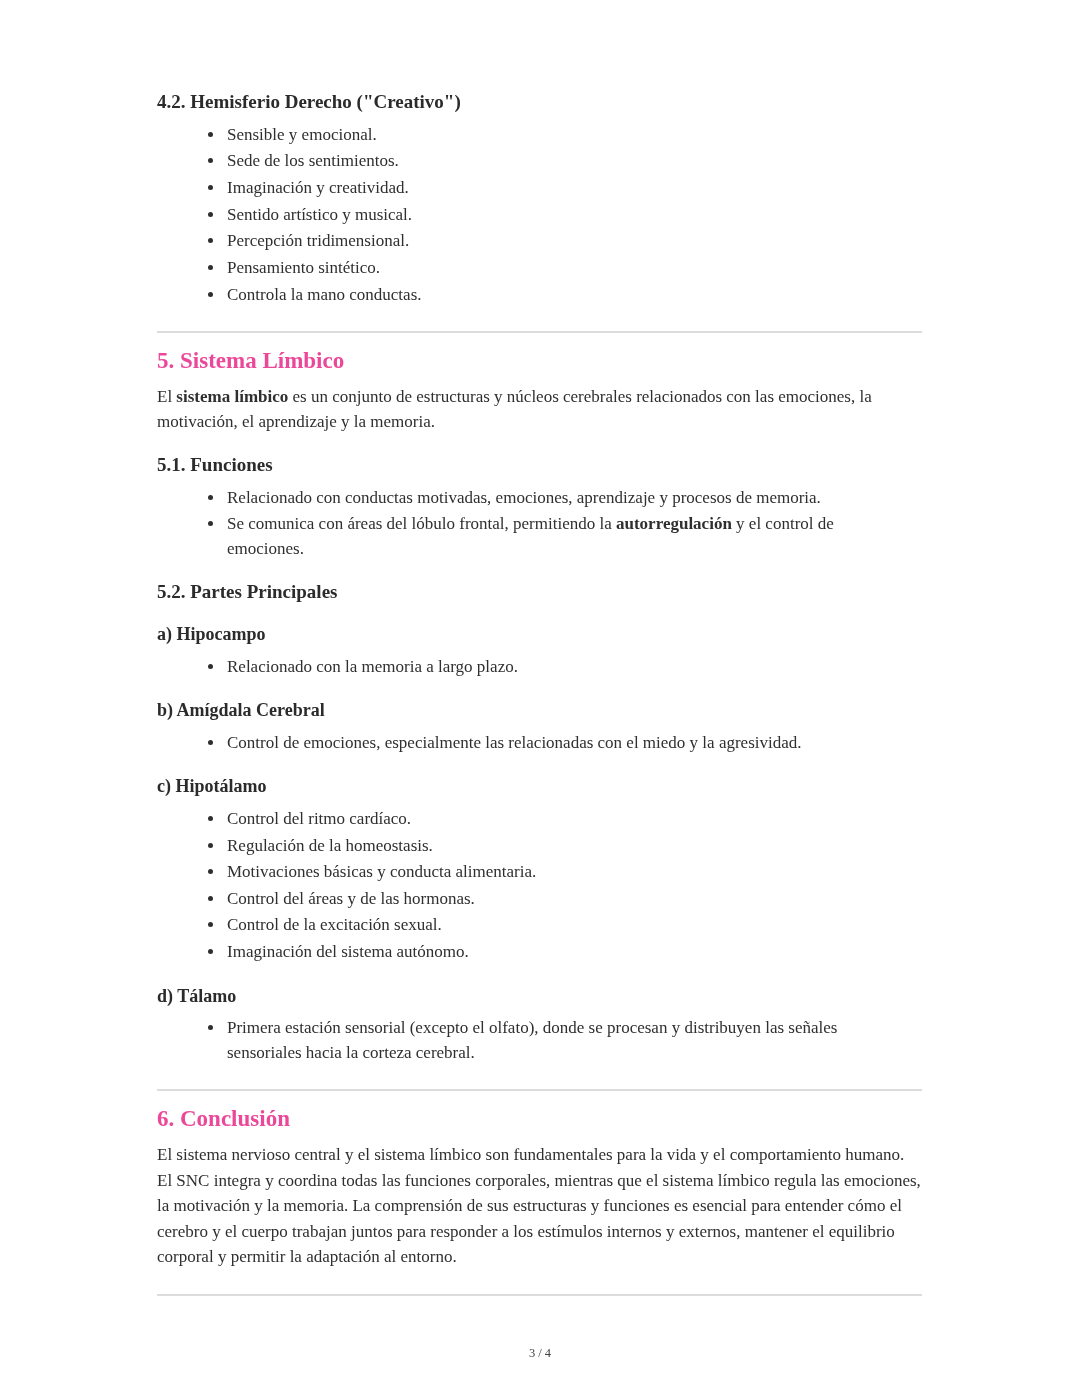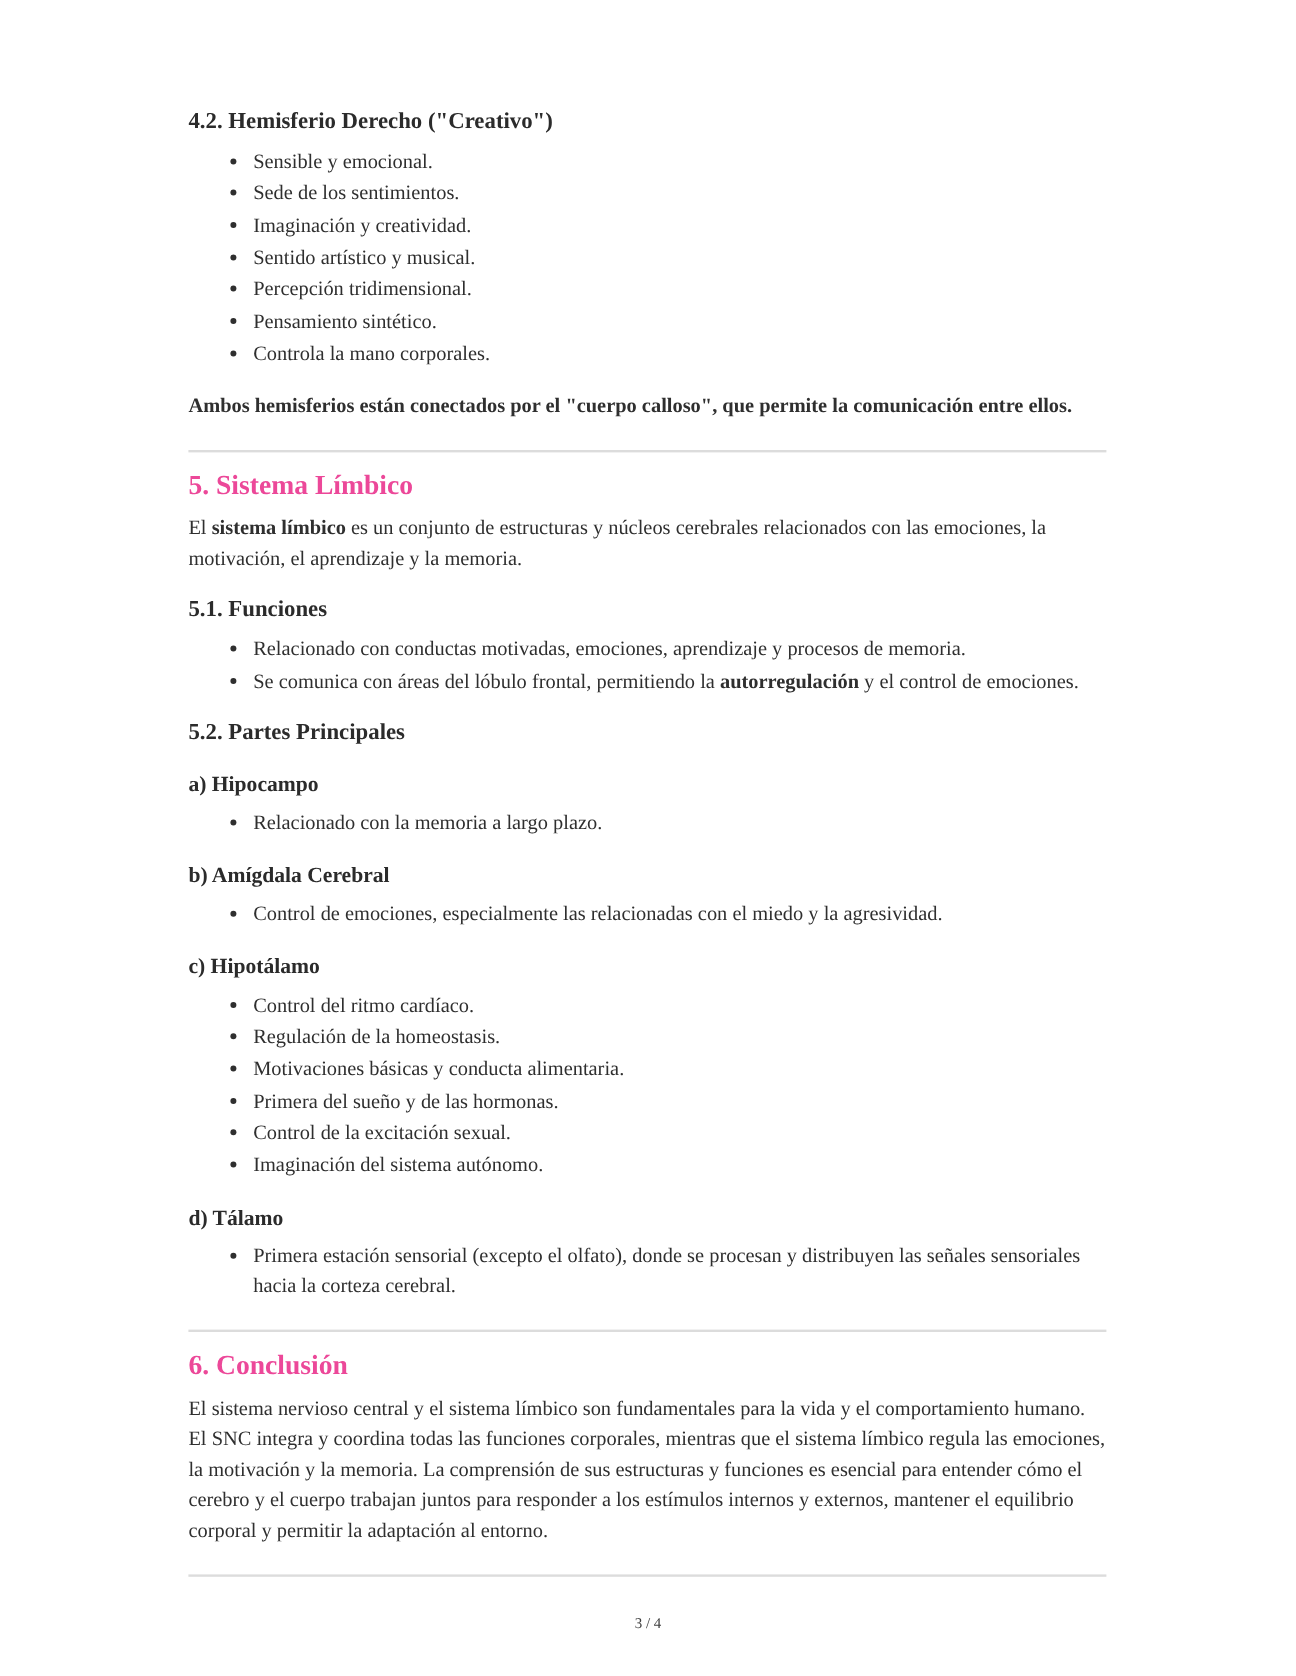--- a/index.html
+++ b/index.html
@@ -53,21 +53,21 @@
     margin-top: 18px;
   }
   ul {
     margin: 0 0 14px 0;
     padding-left: 52px;
     font-size: 17px;
     line-height: 1.45;
     list-style: disc;
   }
   li {
-    margin: 2px 0;
+    margin: 2px 16px;
     padding-left: 2px;
   }
   hr {
     border: none;
     border-top: 2px solid #dcdcdc;
     margin: 24px 0 14px 0;
   }
   .footer {
     position: absolute;
     left: 0;
@@ -84,24 +84,23 @@
 <div class="page">
 
   <h3 class="first">4.2. Hemisferio Derecho ("Creativo")</h3>
   <ul>
     <li>Sensible y emocional.</li>
     <li>Sede de los sentimientos.</li>
     <li>Imaginación y creatividad.</li>
     <li>Sentido artístico y musical.</li>
     <li>Percepción tridimensional.</li>
     <li>Pensamiento sintético.</li>
-    <li>Controla la mano corporales.</li>
+    <li>Controla la mano conductas.</li>
   </ul>
 
-  <p class="callout">Ambos hemisferios están conectados por el "cuerpo calloso", que permite la comunicación entre ellos.</p>
 
   <hr>
 
   <h2>5. Sistema Límbico</h2>
   <p><span>El </span><strong>sistema límbico</strong><span> es un conjunto de estructuras y núcleos cerebrales relacionados con las emociones, la motivación, el aprendizaje y la memoria.</span></p>
 
   <h3>5.1. Funciones</h3>
   <ul>
     <li>Relacionado con conductas motivadas, emociones, aprendizaje y procesos de memoria.</li>
     <li><span>Se comunica con áreas del lóbulo frontal, permitiendo la </span><strong>autorregulación</strong><span> y el control de emociones.</span></li>
@@ -117,21 +116,21 @@
   <h4>b) Amígdala Cerebral</h4>
   <ul>
     <li>Control de emociones, especialmente las relacionadas con el miedo y la agresividad.</li>
   </ul>
 
   <h4>c) Hipotálamo</h4>
   <ul>
     <li>Control del ritmo cardíaco.</li>
     <li>Regulación de la homeostasis.</li>
     <li>Motivaciones básicas y conducta alimentaria.</li>
-    <li>Primera del sueño y de las hormonas.</li>
+    <li>Control del áreas y de las hormonas.</li>
     <li>Control de la excitación sexual.</li>
     <li>Imaginación del sistema autónomo.</li>
   </ul>
 
   <h4>d) Tálamo</h4>
   <ul>
     <li>Primera estación sensorial (excepto el olfato), donde se procesan y distribuyen las señales sensoriales hacia la corteza cerebral.</li>
   </ul>
 
   <hr>

